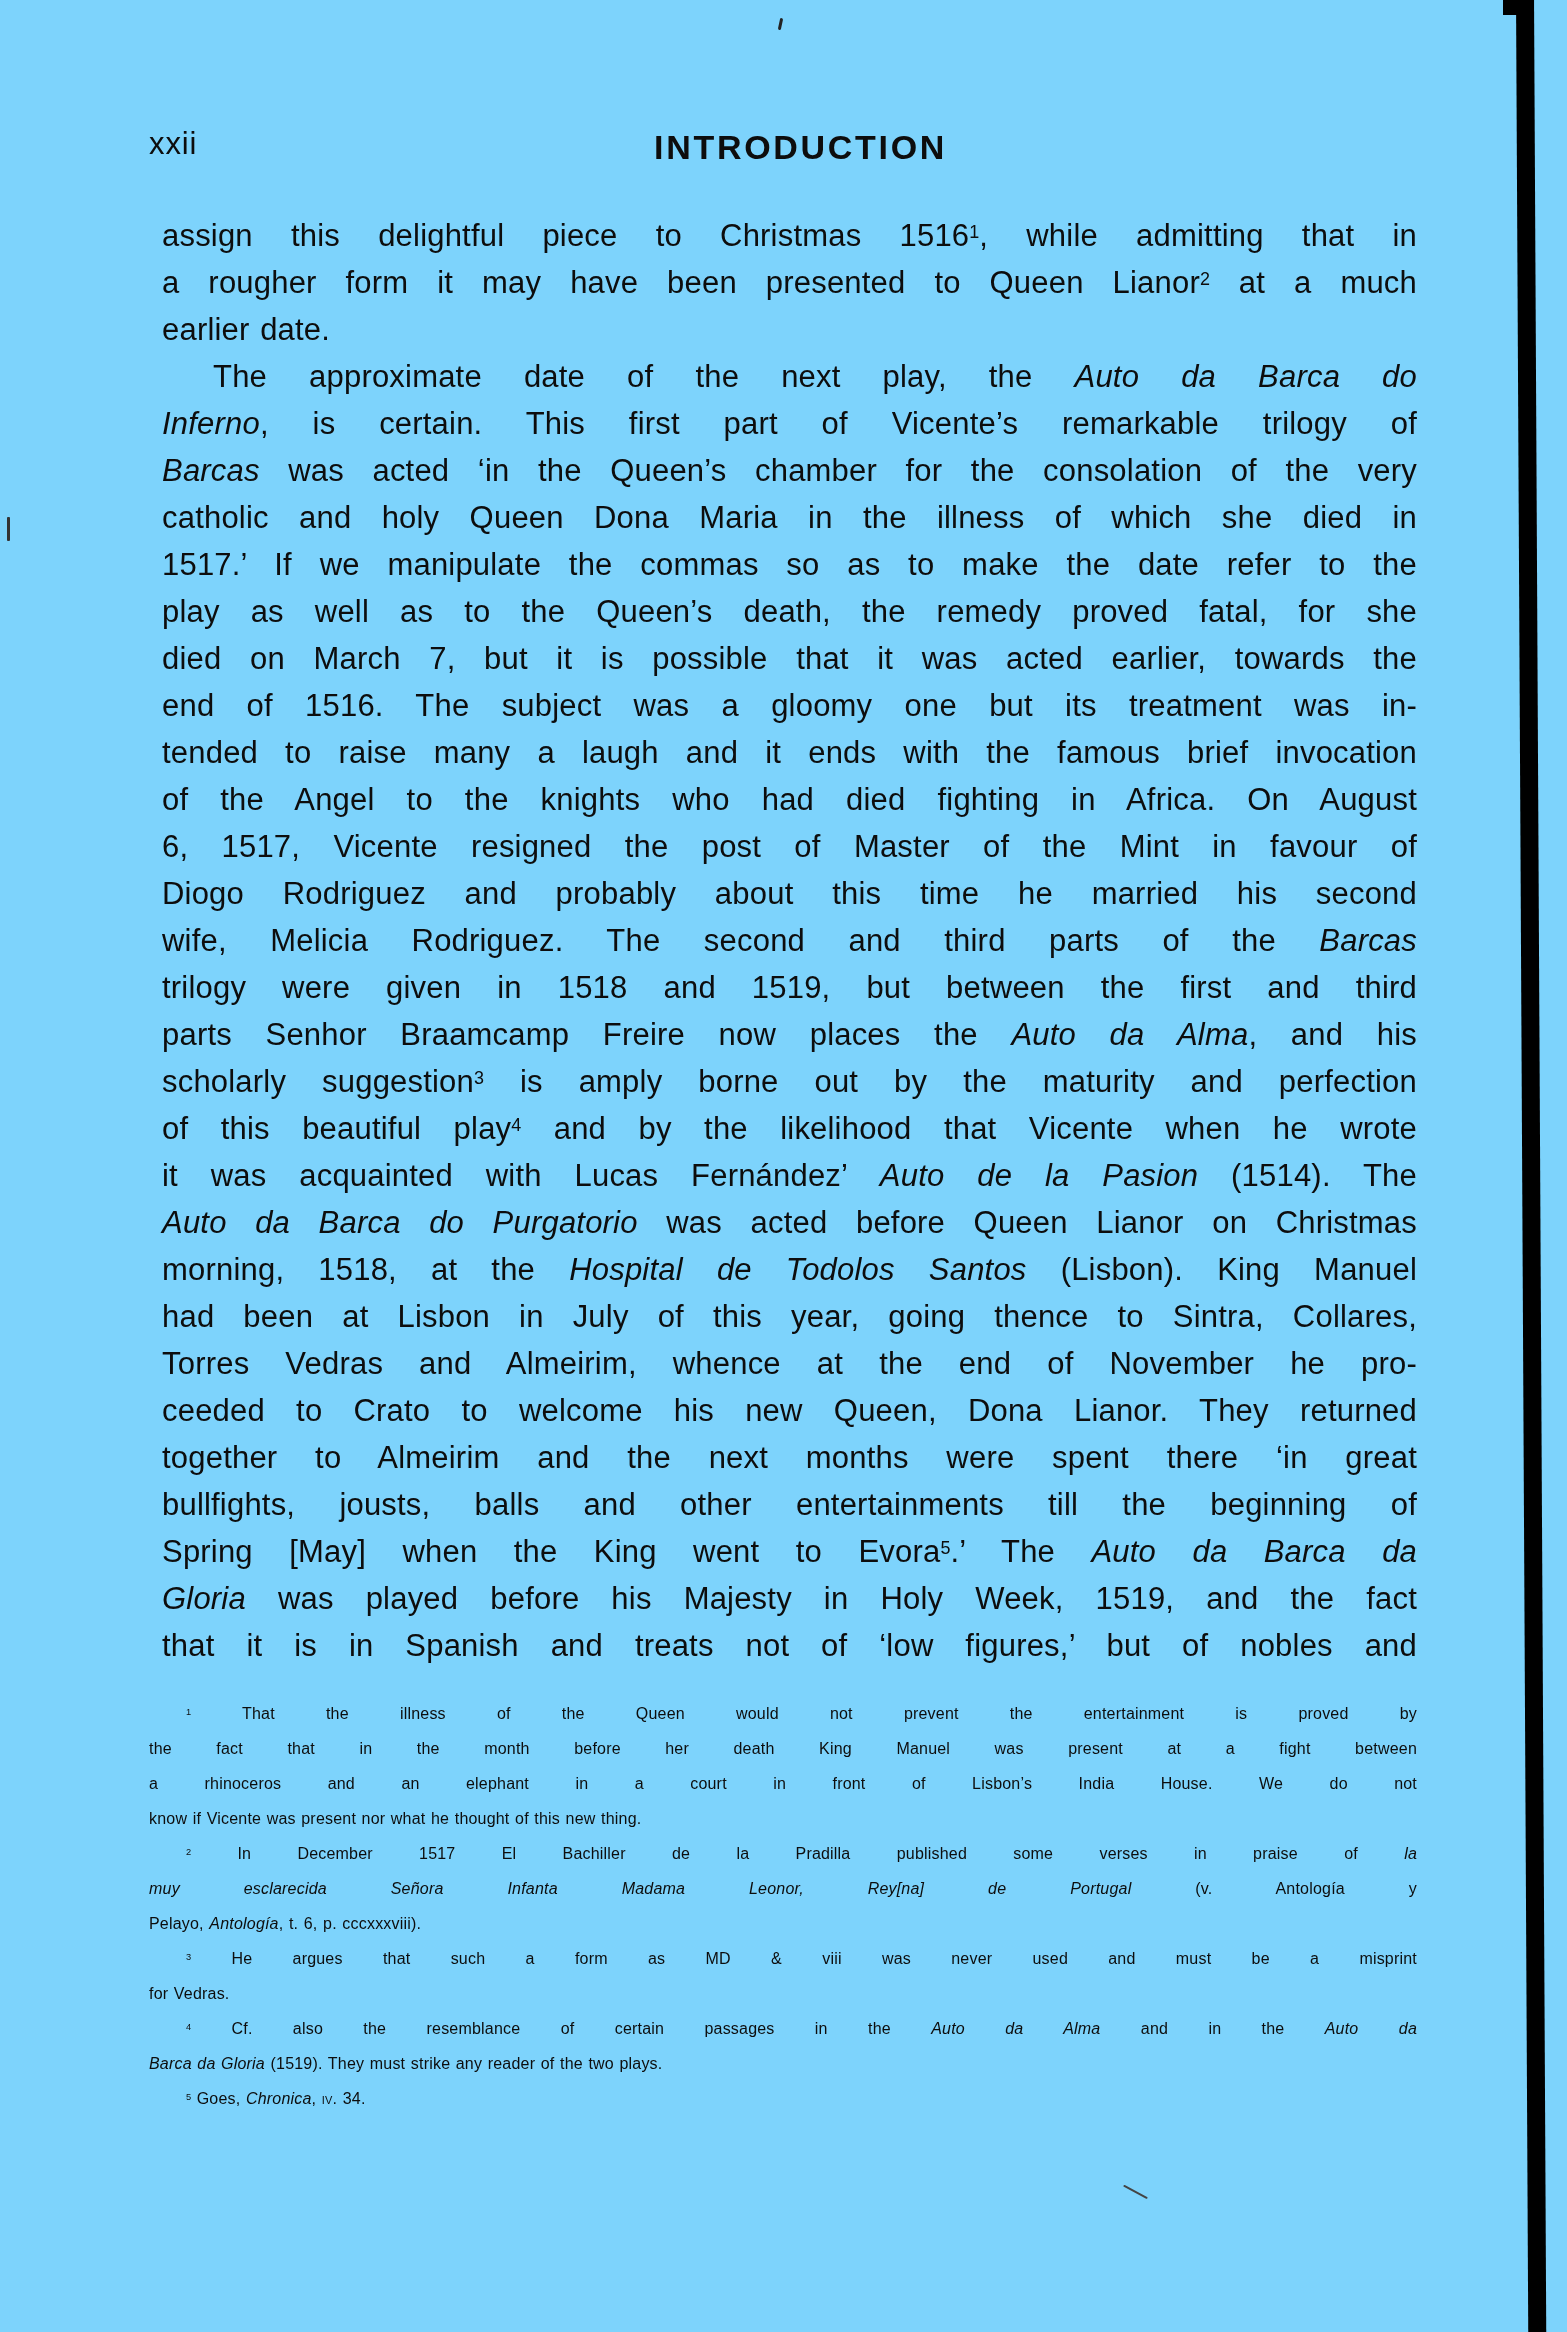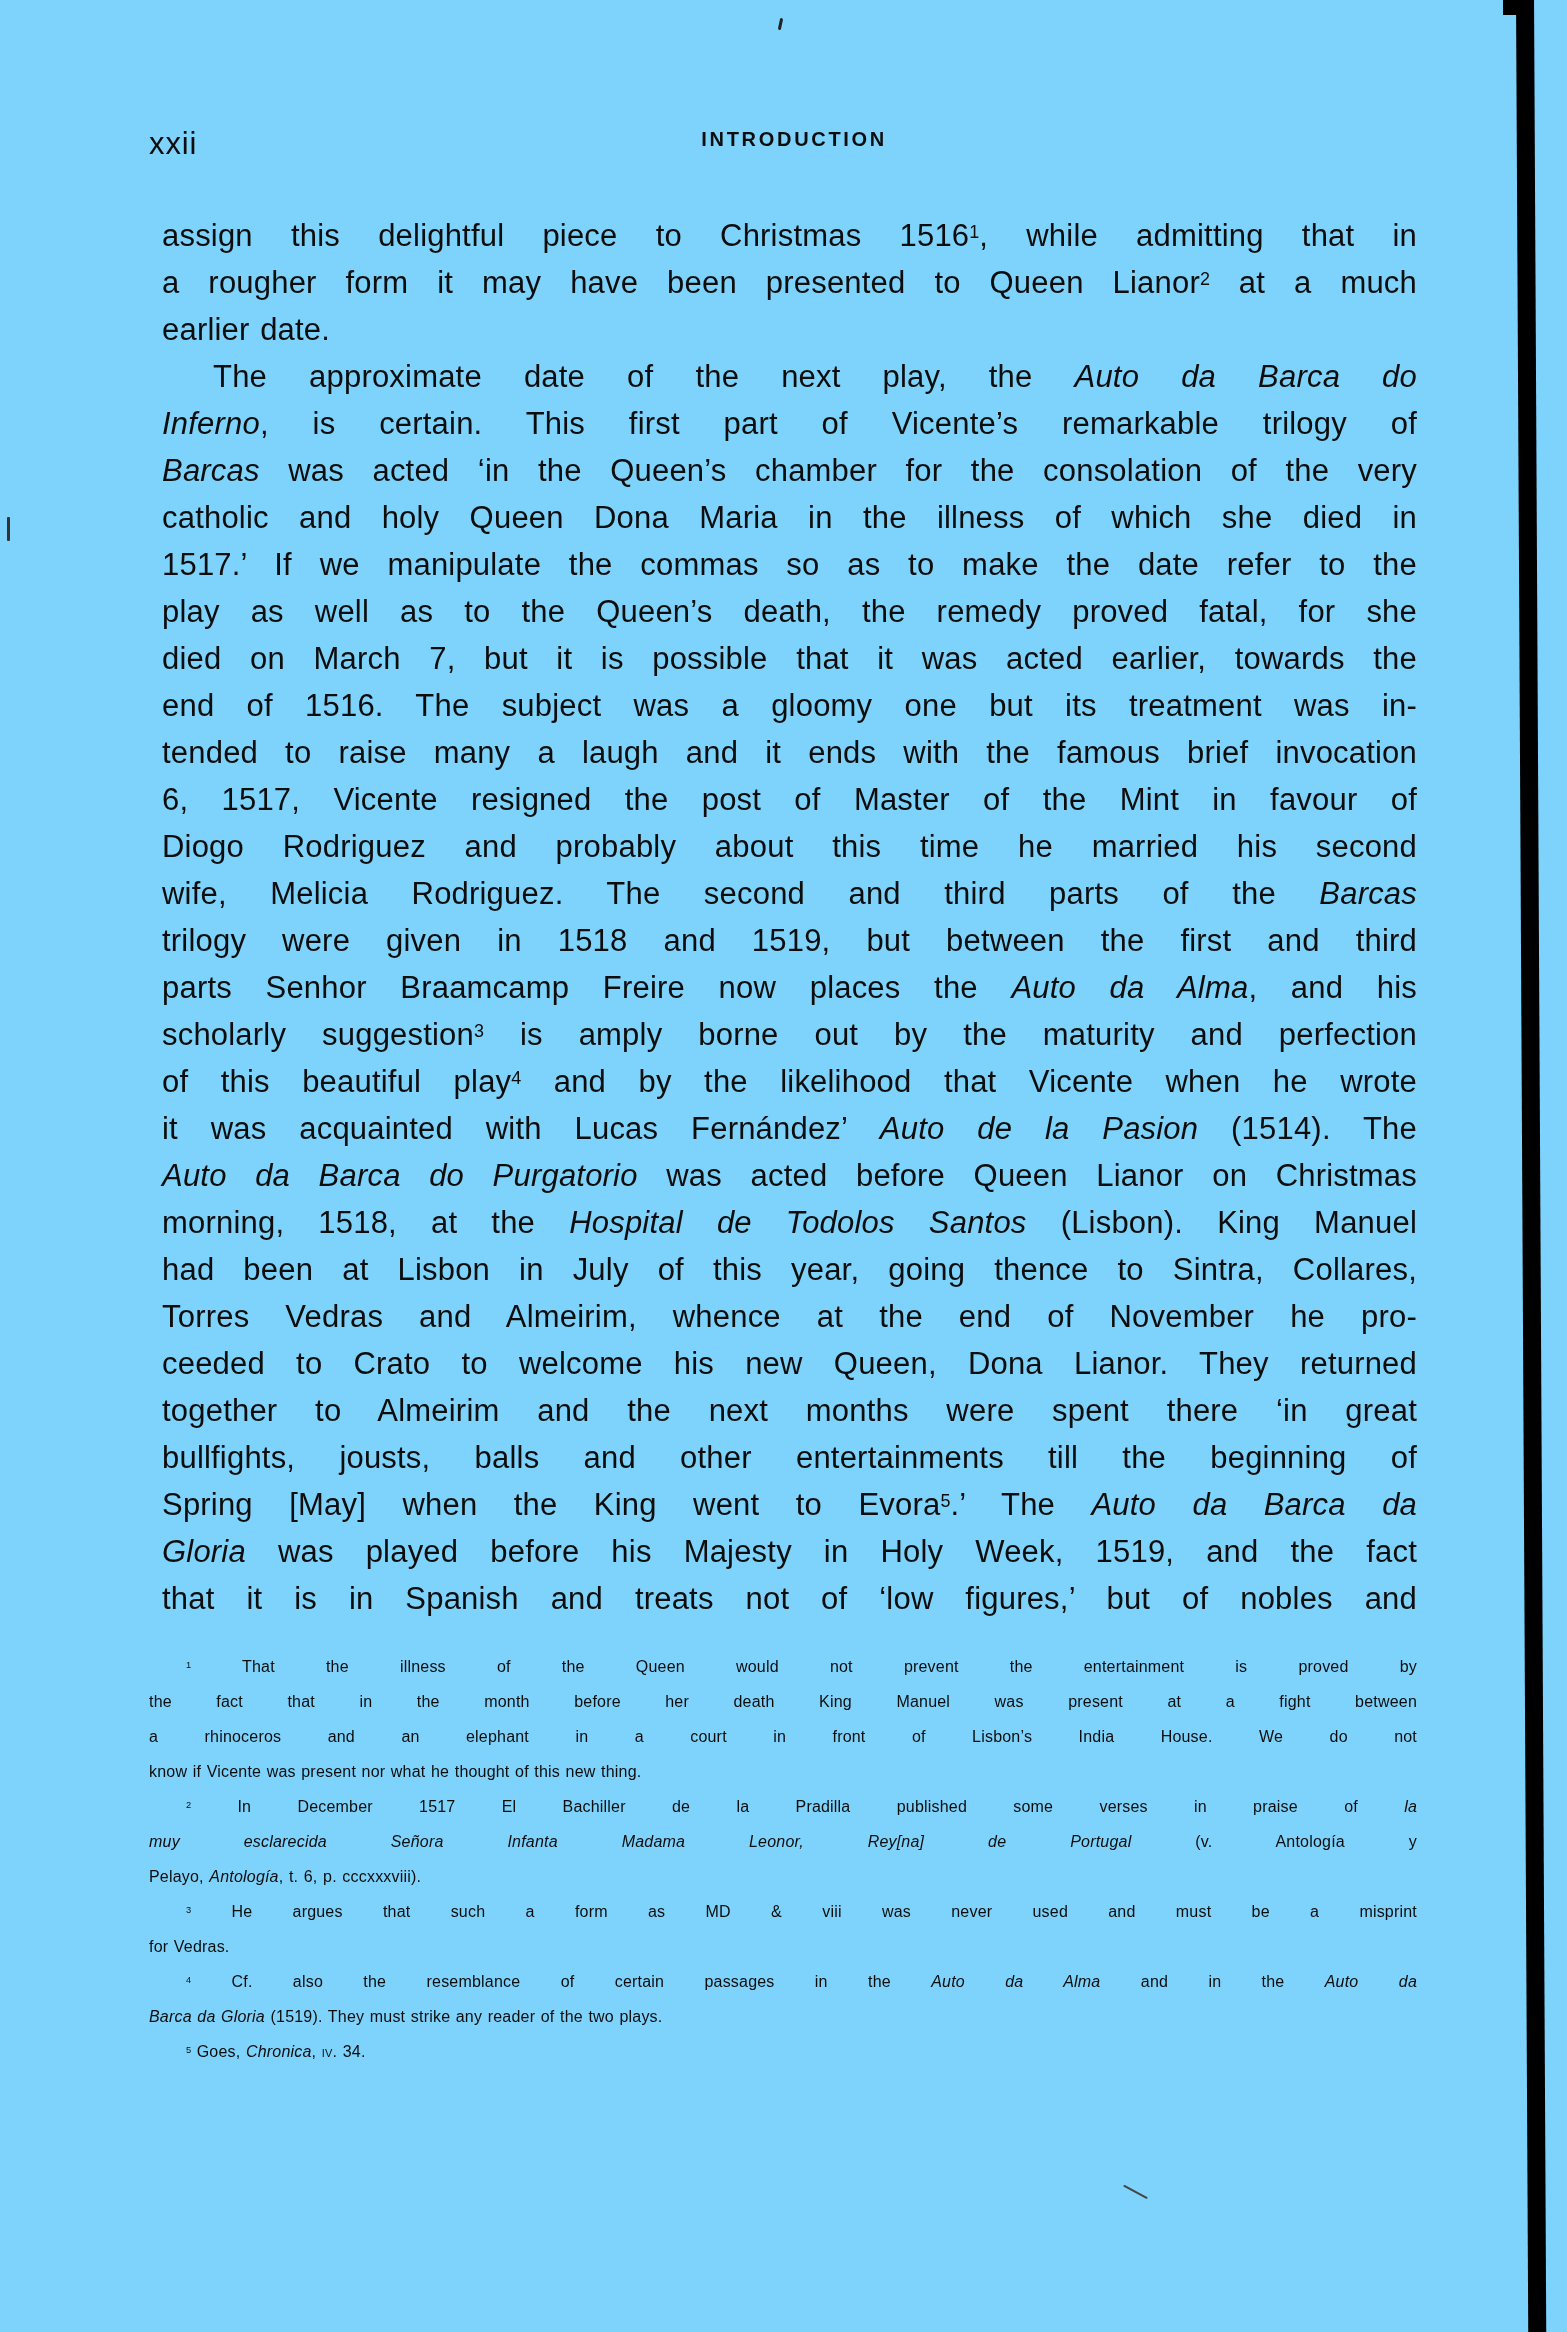--- a/index.html
+++ b/index.html
@@ -57,21 +57,21 @@
     width: 1268px;
   }
   .header { position: relative; height: 48px; }
   .pagenum {
     position: absolute; left: 0; top: 0;
     font-size: 31px; letter-spacing: 0.9px;
   }
   .title {
     position: absolute; left: 50%; top: 1.8px;
     transform: translateX(-44%);
-    font-size: 20px; font-weight: bold; letter-spacing: 2.7px;
+    font-size: 34px; font-weight: bold; letter-spacing: 2.7px;
   }
   .bodytext { margin-top: 38px; font-size: 31px; line-height: 47px; letter-spacing: 0.2px; word-spacing: 1.8px; margin-left: 13px; }
   .fns { margin-top: 27.4px; font-size: 16px; line-height: 35px; letter-spacing: 0.2px; word-spacing: 0.9px; }
   .line { text-align: justify; text-align-last: justify; }
   .line.njust { text-align-last: left; }
   .bodytext .line.ind { text-indent: 51px; }
   .fns .line.ind { text-indent: 37px; }
   .it { font-style: italic; }
   .sup { font-size: 58%; position: relative; top: -0.45em; line-height: 0; letter-spacing: 0; }
   .sc { font-variant: small-caps; }
@@ -101,20 +101,21 @@
       <div class="para">
           <div class="line ind"><span>The approximate date of the next play, the </span><span class="it">Auto da Barca do</span></div>
           <div class="line"><span class="it">Inferno</span><span>, is certain. This first part of Vicente’s remarkable trilogy of</span></div>
           <div class="line"><span class="it">Barcas</span><span> was acted ‘in the Queen’s chamber for the consolation of the very</span></div>
           <div class="line"><span>catholic and holy Queen Dona Maria in the illness of which she died in</span></div>
           <div class="line"><span>1517.’ If we manipulate the commas so as to make the date refer to the</span></div>
           <div class="line"><span>play as well as to the Queen’s death, the remedy proved fatal, for she</span></div>
           <div class="line"><span>died on March 7, but it is possible that it was acted earlier, towards the</span></div>
           <div class="line"><span>end of 1516. The subject was a gloomy one but its treatment was in-</span></div>
           <div class="line"><span>tended to raise many a laugh and it ends with the famous brief invocation</span></div>
+          <div class="line"><span>of the Angel to the knights who had died fighting in Africa. On August</span></div>
           <div class="line"><span>6, 1517, Vicente resigned the post of Master of the Mint in favour of</span></div>
           <div class="line"><span>Diogo Rodriguez and probably about this time he married his second</span></div>
           <div class="line"><span>wife, Melicia Rodriguez. The second and third parts of the </span><span class="it">Barcas</span></div>
           <div class="line"><span>trilogy were given in 1518 and 1519, but between the first and third</span></div>
           <div class="line"><span>parts Senhor Braamcamp Freire now places the </span><span class="it">Auto da Alma</span><span>, and his</span></div>
           <div class="line"><span>scholarly suggestion</span><span class="sup">3</span><span> is amply borne out by the maturity and perfection</span></div>
           <div class="line"><span>of this beautiful play</span><span class="sup">4</span><span> and by the likelihood that Vicente when he wrote</span></div>
           <div class="line"><span>it was acquainted with Lucas Fernández’ </span><span class="it">Auto de la Pasion</span><span> (1514). The</span></div>
           <div class="line"><span class="it">Auto da Barca do Purgatorio</span><span> was acted before Queen Lianor on Christmas</span></div>
           <div class="line"><span>morning, 1518, at the </span><span class="it">Hospital de Todolos Santos</span><span> (Lisbon). King Manuel</span></div>

